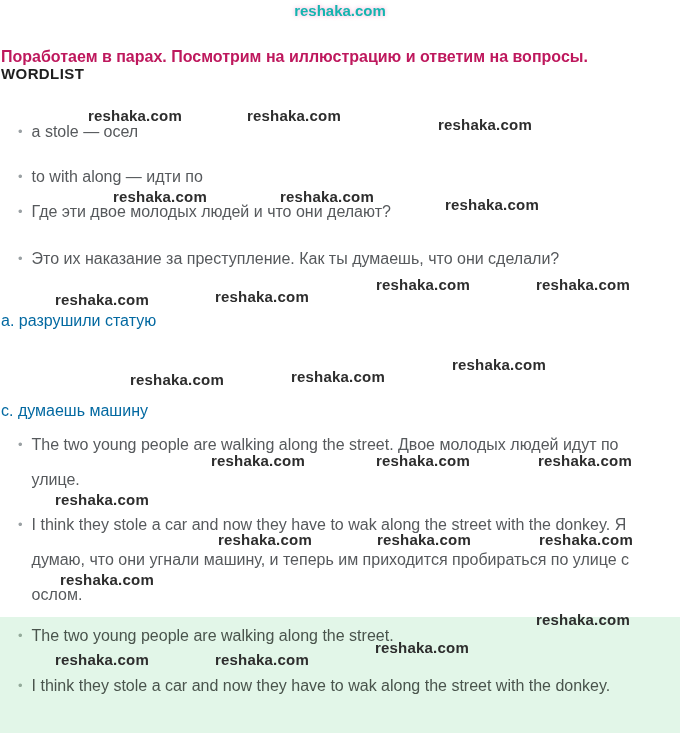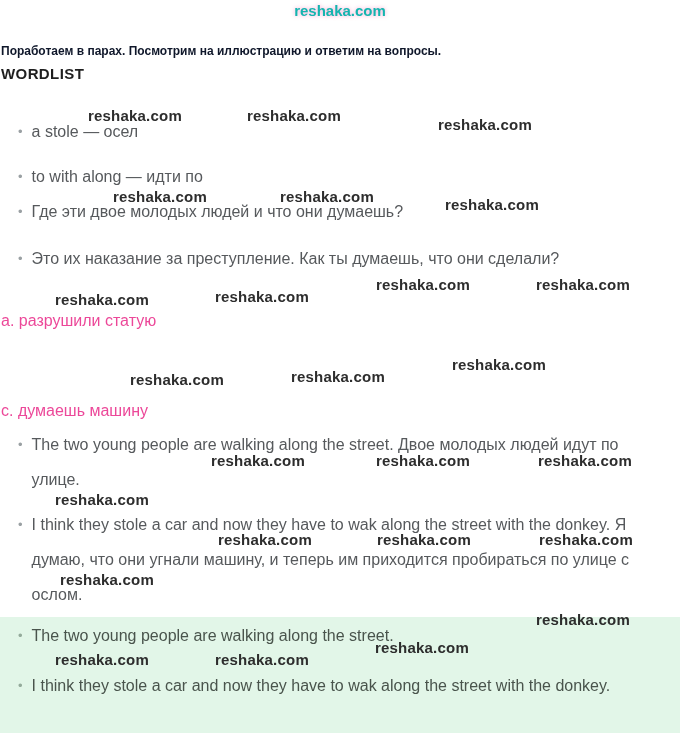--- a/index.html
+++ b/index.html
@@ -30,23 +30,23 @@
     text-align: center;
     font-size: 15px;
     font-weight: 700;
     color: #14b5af;
     text-shadow: 0 0 4px rgba(240, 90, 170, 0.55);
     z-index: 5;
   }
   .intro {
     position: absolute;
     top: 32px; left: 1px;
-    font-size: 12px;
+    font-size: 16px;
     font-weight: 700;
-    color: #0f172a;
+    color: #be185d;
     white-space: nowrap;
   }
   .wordlist-title {
     position: absolute;
     top: 65px; left: 1px;
     margin: 0;
     font-size: 15px;
     font-weight: 700;
     letter-spacing: .4px;
     color: #1f1f1f;
@@ -65,21 +65,21 @@
     color: #9aa0a3;
     flex: 0 0 auto;
     font-size: 13px;
     line-height: inherit;
   }
   .opt {
     position: absolute;
     left: 1px;
     font-size: 16px;
     line-height: 22px;
-    color: #ec4899;
+    color: #0369a1;
     white-space: nowrap;
   }
   .highlight {
     position: absolute;
     left: 0; top: 617px;
     width: 680px; height: 116px;
     z-index: 1;
   }
   .highlight .li, .highlight .para { color: #49544c; }
   .highlight .para { width: 598px; }
@@ -139,21 +139,21 @@
     <span class="bullet">•</span>
     <span>a stole — осел</span>
   </div>
   <div class="li t-walk">
     <span class="bullet">•</span>
     <span>to with along — идти по</span>
   </div>
 
   <div class="li t-q1">
     <span class="bullet">•</span>
-    <span>Где эти двое молодых людей и что они думаешь?</span>
+    <span>Где эти двое молодых людей и что они делают?</span>
   </div>
   <div class="li t-q2">
     <span class="bullet">•</span>
     <span>Это их наказание за преступление. Как ты думаешь, что они сделали?</span>
   </div>
 
   <div class="opt t-oa">a. разрушили статую</div>
   <div class="opt t-oc">c. думаешь машину</div>
 
   <div class="para t-ans1">

